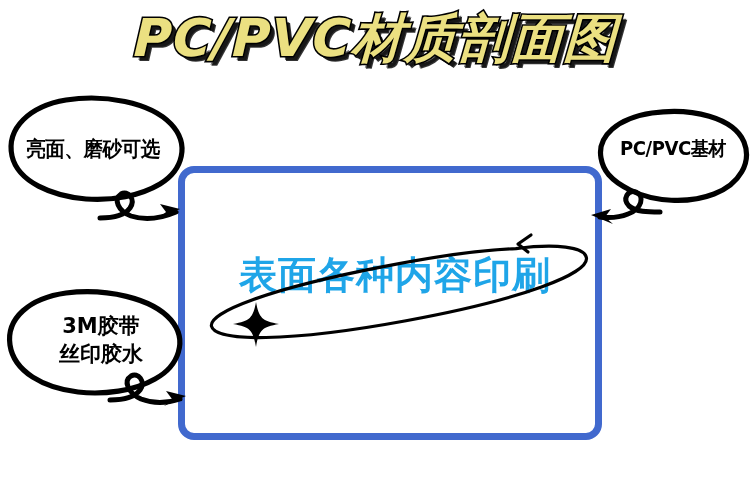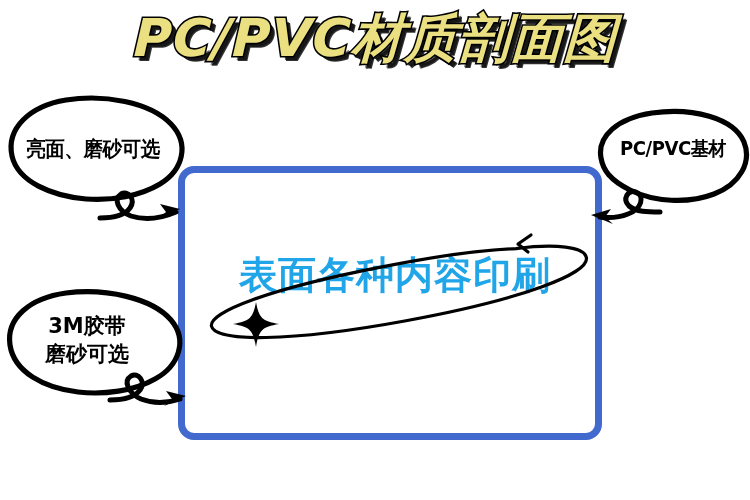--- a/index.html
+++ b/index.html
@@ -94,21 +94,21 @@
   }
   #callout-tl-text {
     left: 8px;
     top: 138px;
     width: 170px;
     font-size: 21px;
     letter-spacing: -0.5px;
     transform: scaleX(0.93);
   }
   #callout-bl-text {
-    left: 12px;
+    left: 26px;
     top: 315px;
     width: 150px;
     font-size: 21px;
     letter-spacing: 0px;
   }
   #callout-bl-text .line2 { display: block; margin-top: 4px; }
   #callout-r-text {
     left: 602px;
     top: 138px;
     width: 142px;
@@ -188,18 +188,18 @@
          C 259 318, 262 321, 279 324
          C 262 327, 259 330, 256 347
          C 253 330, 250 327, 233 324
          C 250 321, 253 318, 256 302 Z"></path>
   </svg>
 
   <div class="callout-text" id="callout-tl-text">亮面、磨砂可选</div>
 
   <div class="callout-text" id="callout-bl-text">
     <span class="line1">3M胶带</span>
-    <span class="line2">磨砂可选</span>
+    <span class="line2">丝印胶水</span>
   </div>
 
   <div class="callout-text" id="callout-r-text">PC/PVC基材</div>
 
 </div>
 
 </body></html>

